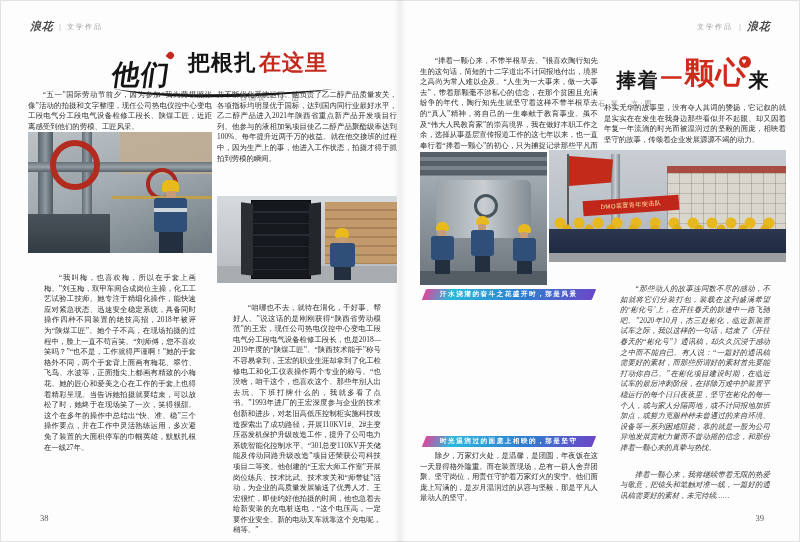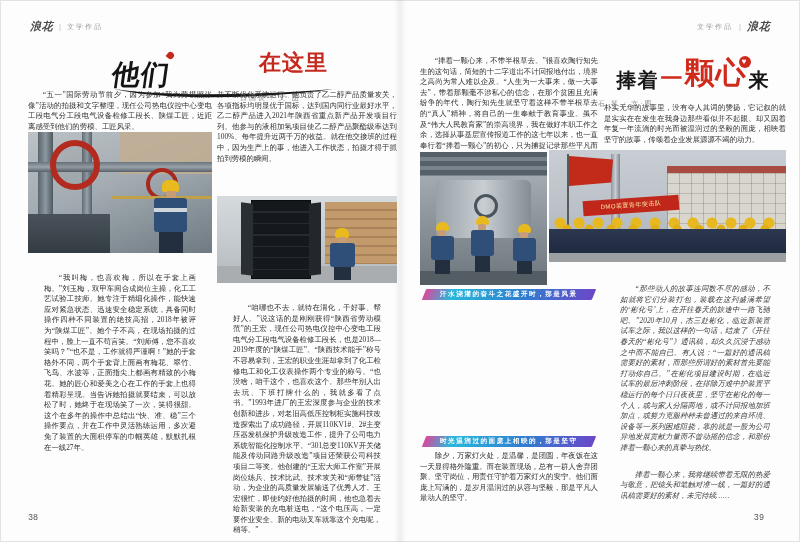--- a/index.html
+++ b/index.html
@@ -14,21 +14,21 @@
         font-size:11px;color:#4a4a4a;letter-spacing:0.5px;}
   .hdr-div{color:#c0c0c0;font-size:8px;}
   .hdr-sec{color:#9a9a9a;font-size:7px;letter-spacing:2px;}
   
   .col-text{font-size:7.4px;line-height:10.6px;text-align:justify;color:#2e2e2e;
             font-family:"Liberation Serif",serif;}
   .col-text p{margin:16px;}
   .para{text-indent:2em;}
   .closing{font-weight:bold;color:#222;}
   .kaiti{font-style:italic;color:#3b3b3b;}
-  .pagenum{font-size:8.5px;color:#555;font-family:Liberation Mono, monospace;}
+  .pagenum{font-size:8.5px;color:#555;font-family:Liberation Serif, serif;margin-left:12px;}
   
   .ltitle-big{font-size:28px;font-weight:bold;color:#141414;transform:skewX(-8deg);
               letter-spacing:1px;font-family:"Liberation Serif",serif;}
   .ltitle-mid{font-size:22px;font-weight:bold;color:#141414;letter-spacing:1px;}
   .ltitle-red{font-size:22px;font-weight:bold;color:#c5281c;letter-spacing:1px;}
   .byline{font-size:7px;color:#8a8a8a;letter-spacing:2px;text-align:center;}
   .accent-dot{width:7px;height:7px;background:#c5281c;border-radius:50% 50% 50% 0;
               transform:rotate(40deg);}
   
   .rtitle-row{display:flex;align-items:flex-end;justify-content:center;gap:2px;}
@@ -67,20 +67,21 @@
   </div>
   <div class="abs hdr" style="right:30px;">
     <span class="hdr-sec">文学作品</span>
     <span class="hdr-div">|</span>
     <span class="logo">浪花</span>
   </div>
 
   <div class="abs" style="left:112px;top:48px;width:260px;height:56px;">
     <span class="abs ltitle-big" style="left:0;top:8px;">他们</span>
     <span class="abs accent-dot" style="left:55px;top:4px;"></span>
+    <span class="abs ltitle-mid" style="left:76px;top:0;">把根扎</span>
     <span class="abs ltitle-red" style="left:147px;top:0;">在这里</span>
     <svg class="abs" style="left:0;top:38px;" width="225" height="14" viewBox="0 0 225 14">
       <path d="M2 3 C 55 15, 150 13, 222 3 C 150 9, 55 11, 2 3 Z" fill="#151515"></path>
     </svg>
     <span class="abs byline" style="left:128px;top:45px;">吕国良 / 文·图</span>
   </div>
 
   <div class="abs col-text para" style="left:28px;top:90px;width:184px;">“五一”国际劳动节前夕，因为参加“我为劳模照张像”活动的拍摄和文字整理，现任公司热电仪控中心变电工段电气分工段电气设备检修工段长、陕煤工匠，近距离感受到他们的劳模、工匠风采。</div>
 
   <div class="photo" style="left:28px;top:132px;width:184px;height:121px;">

